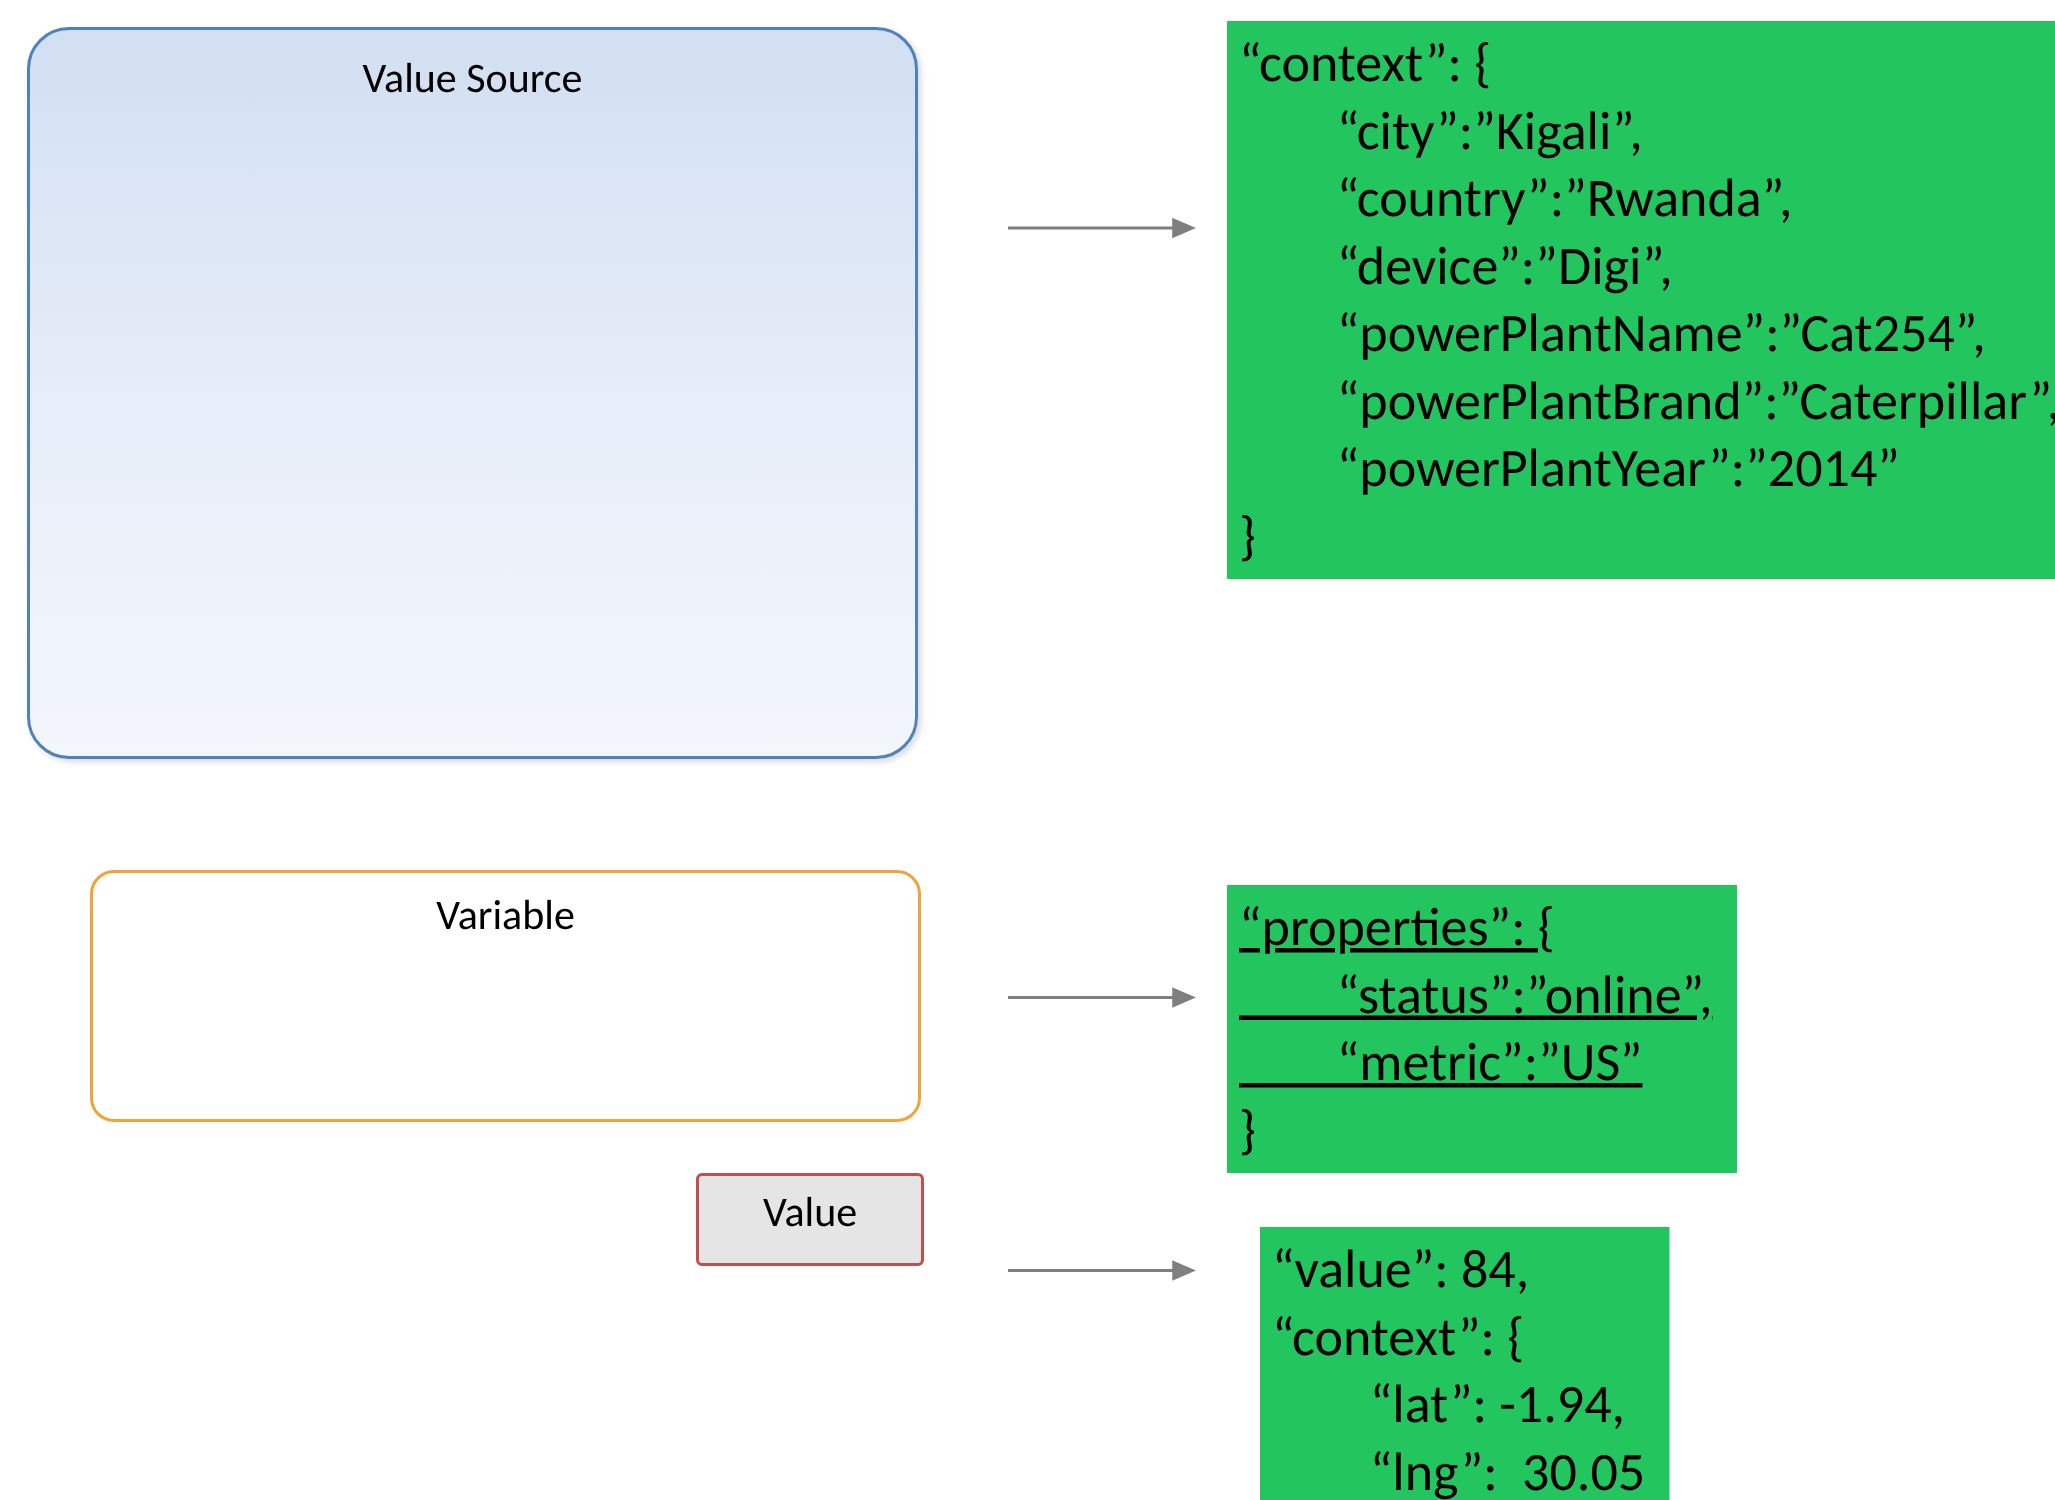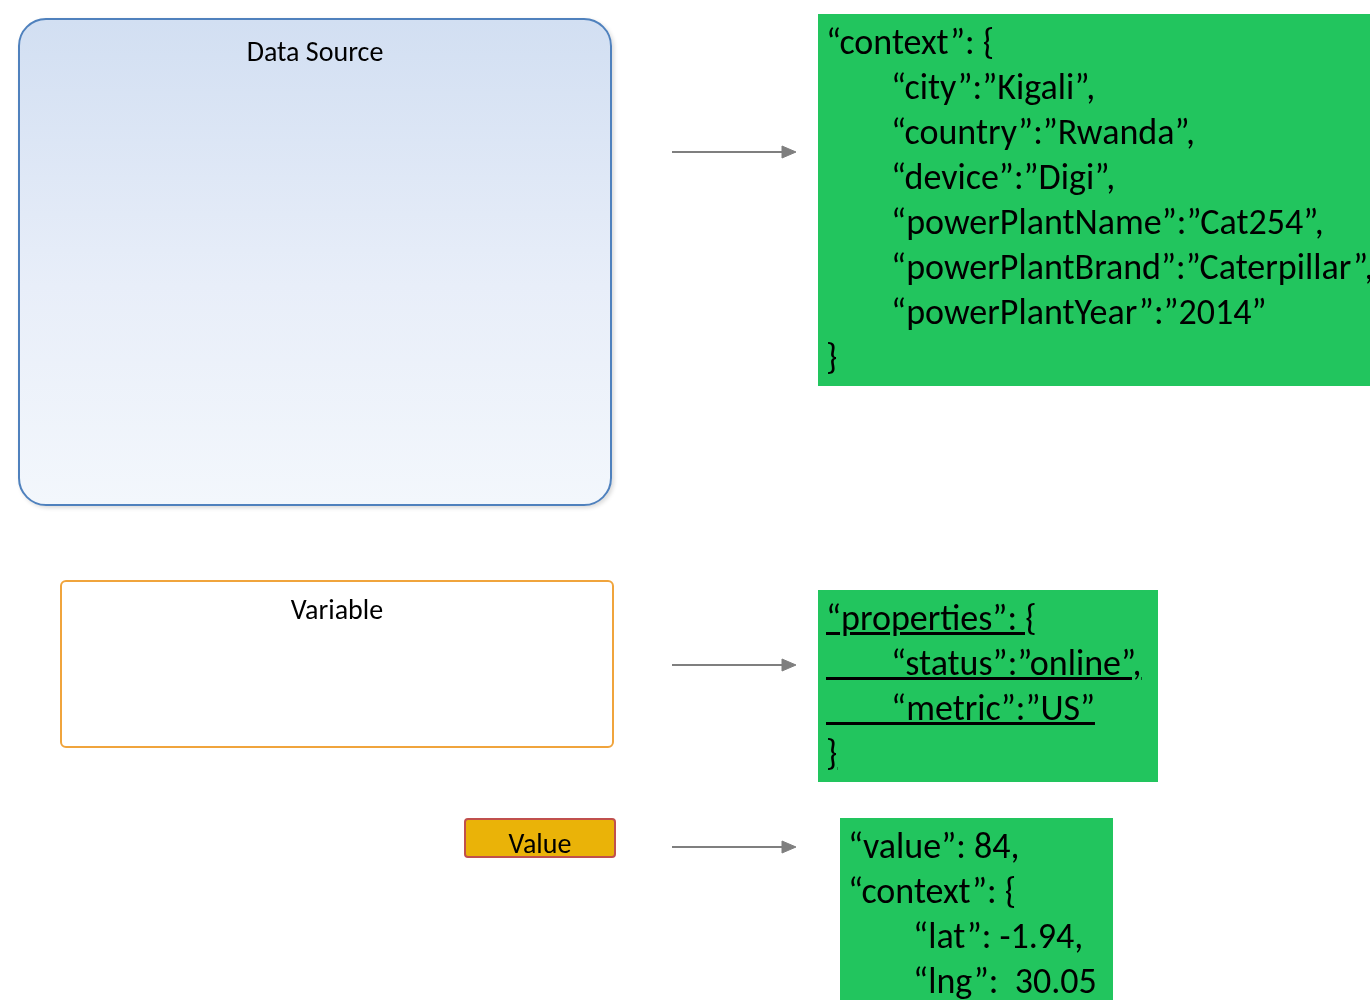--- a/index.html
+++ b/index.html
@@ -28,33 +28,33 @@
     box-shadow: 2px 2px 4px rgba(0,0,0,0.15);
     padding-top: 14px;
     color: #000;
   }
   .variable-box {
     left: 60px;
     top: 580px;
     width: 554px;
     height: 168px;
     border: 2px solid #f0a43c;
-    border-radius: 6px;
+    border-radius: 16px;
     background: #ffffff;
     padding-top: 10px;
     color: #000;
   }
   .value-box {
     left: 464px;
-    top: 818px;
+    top: 782px;
     width: 152px;
-    height: 40px;
+    height: 62px;
     border: 2px solid #c0504d;
     border-radius: 4px;
-    background: #eab308;
+    background: #e5e5e5;
     color: #000;
     line-height: 48px;
   }
   .arrow {
     position: absolute;
     stroke: #7f7f7f;
     fill: #7f7f7f;
   }
   .code-block {
     position: absolute;
@@ -64,21 +64,21 @@
     color: #000;
     padding: 6px 16px 6px 8px;
     white-space: pre;
     line-height: 1.25;
   }
 </style>
 </head>
 <body>
 
 <div class="box data-source-box">
-  <span>Data Source</span>
+  <span>Value Source</span>
 </div>
 
 <div class="box variable-box">
   <span>Variable</span>
 </div>
 
 <div class="box value-box">
   <span>Value</span>
 </div>
 

